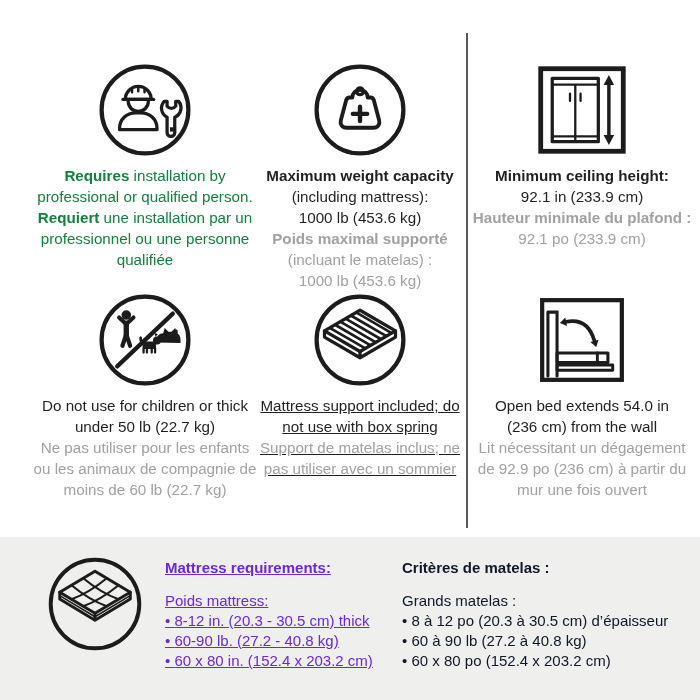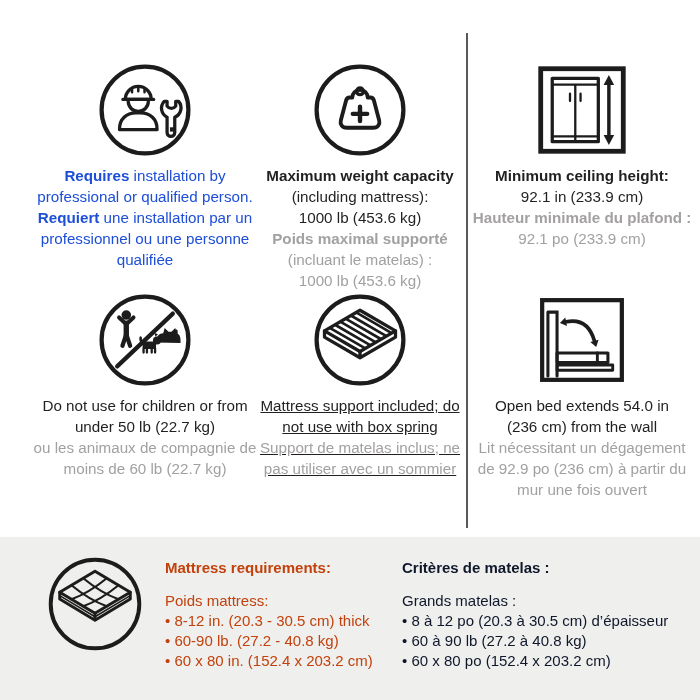--- a/index.html
+++ b/index.html
@@ -12,32 +12,32 @@
   .c2{left:242px;top:62px;}
   .c3{left:464px;top:62px;}
   .c4{left:27px;top:292px;}
   .c5{left:242px;top:292px;text-decoration:underline;}
   .c6{left:464px;top:292px;}
   .icon-wrap{height:96px;display:flex;align-items:center;justify-content:center;margin-bottom:7px;}
   .icon-wrap svg{width:96px;height:96px;}
   .txt{font-size:15.2px;}
   .line{line-height:21px;white-space:nowrap;}
   .bold{font-weight:bold;}
-  .red{color:#1d4ed8;}
+  .red{color:#15803d;}
   .gray{color:#a3a0a1;}
   .divider{position:absolute;left:466px;top:33px;width:2px;height:495px;background:#57585a;}
   .bottom{position:absolute;left:0;top:537px;width:700px;height:163px;background:#efefed;}
   .b-icon{position:absolute;left:46px;top:18px;width:98px;height:98px;}
   .b-col{position:absolute;top:21px;font-size:15px;}
   .b-col-en{left:165px;width:235px;}
   .b-col-fr{left:402px;width:295px;}
   .b-title{font-weight:bold;line-height:20px;margin-bottom:13px;white-space:nowrap;}
   .b-line{line-height:20px;white-space:nowrap;}
   .b-item::before{content:"• ";}
-  .b-col-en .b-title,.b-col-en .b-line{color:#c2410c;}
+  .b-col-en .b-title,.b-col-en .b-line{color:#6d28d9;text-decoration:underline;}
   .b-col-fr .b-title,.b-col-fr .b-line{color:#0f172a;}
   svg{stroke-linecap:round;stroke-linejoin:round;}
 </style>
 </head>
 <body>
 
 <div class="canvas">
 
   <div class="divider"></div>
 
@@ -114,22 +114,23 @@
         <path d="M61.5 52.5 c0 -6.5 3.5 -9.5 7.5 -9.5 l1.5 -5.5 4 4 h3 l4 -4 1.5 5.5 c3 1 4 4 4 6.5 v3.5 z" fill="#1c1c1c" stroke="none"></path>
         <path d="M78.5 49 q5 -3 4 -8.5" stroke-width="3"></path>
         <rect x="47.5" y="51.5" width="14" height="8" rx="3" fill="#1c1c1c" stroke="none"></rect>
         <circle cx="62.5" cy="50.5" r="4.2" fill="#1c1c1c" stroke="none"></circle>
         <path d="M61 46.5 l-1.5 -4 4 1.5 z" fill="#1c1c1c" stroke="none"></path>
         <path d="M48.5 58.5 v4.5 M52 58.5 v4.5 M57 58.5 v4.5 M60.5 58.5 v4.5" stroke-width="2.4"></path>
         <path d="M48 53 q-3.5 -2 -2.5 -5.5" stroke-width="2.6"></path>
       </svg>
     </div>
     <div class="txt">
-      <div class="line">Do not use for children or from</div>
+      <div class="line">Do not use for children or thick</div>
       <div class="line">under 50 lb (22.7 kg)</div>
+      <div class="line gray">Ne pas utiliser pour les enfants</div>
       <div class="line gray">ou les animaux de compagnie de</div>
       <div class="line gray">moins de 60 lb (22.7 kg)</div>
     </div>
   </div>
 
   <div class="cell c5">
     <div class="icon-wrap">
       <svg viewBox="0 0 100 100" fill="none" stroke="#1c1c1c">
         <clipPath id="slatClip">
             <path d="M50 19 L87 40.5 L50 62 L13 40.5 Z"></path>

